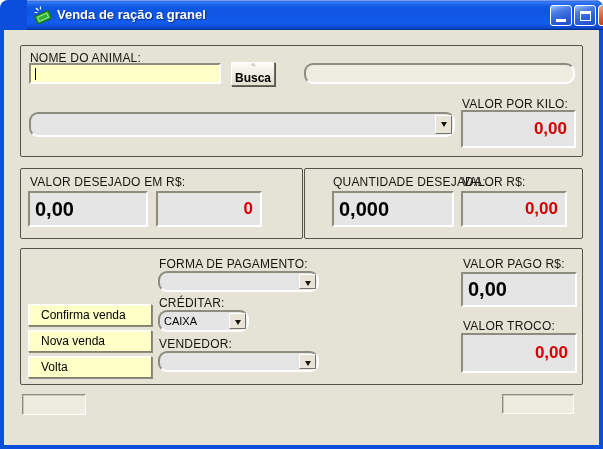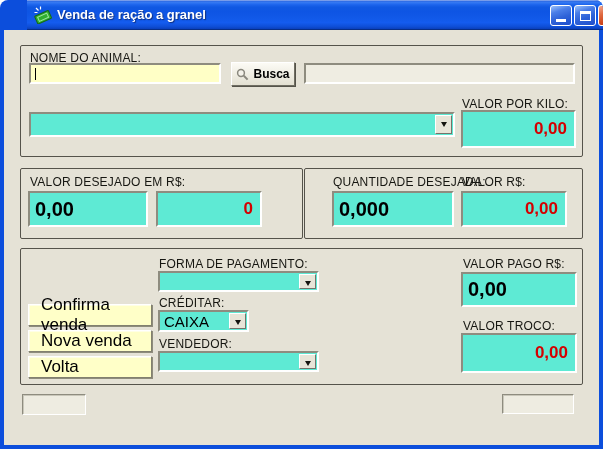--- a/index.html
+++ b/index.html
@@ -40,55 +40,55 @@
   .glyph-close::before { content:"\2715"; color:#fff; font-weight:bold; font-size:12px; line-height:1; }
 
   
   .client { position:absolute; left:4px; top:30px; width:595px; height:415px; background:#E5E2D6; }
 
   .groupbox { position:absolute; border:1px solid #55534B; border-radius:2px; }
 
   .lbl { position:absolute; font-size:12px; color:#161611; white-space:nowrap; letter-spacing:.2px; }
 
   .inset {
-    position:absolute; background:#5eead4;
+    position:absolute; background:#e5e5e5;
     border-style:solid; border-width:2px;
     border-color:#8E8C7F #FFFFFF #FFFFFF #8E8C7F;
   }
   .yellow { background:#FFFFC6; }
   .disabled-field { background:#EFEDE2; }
   .caret { position:absolute; left:4px; top:3px; width:1px; height:12px; background:#000; }
 
   .value { display:flex; align-items:center; font-weight:bold; }
   .v-red   { color:#D40000; justify-content:flex-end; padding-right:7px; font-size:17px; }
   .v-black { color:#000; padding-left:5px; font-size:20px; }
-  .v-combo { color:#000; padding-left:4px; font-size:15px; font-weight:normal; }
+  .v-combo { color:#000; padding-left:4px; font-size:11px; font-weight:normal;border-radius:9px; }
 
   .combo-btn {
     position:absolute; top:1px; right:1px; bottom:1px; width:17px;
     background:#E8E5D8; border:1px solid; border-color:#FFFFFF #75736A #75736A #FFFFFF;
     display:flex; align-items:flex-start; justify-content:center; cursor:pointer;
   }
   .arrow-down { width:0; height:0; border:3.5px solid transparent; border-top:5px solid #15150F; margin-top:6px; }
 
   .busca-btn {
-    position:absolute; left:231px; top:62px; width:64px; height:24px;
+    position:absolute; left:231px; top:62px; width:44px; height:24px;
     background:linear-gradient(#FCFBF5,#E3E0D2);
     border:1px solid; border-color:#FFFFFF #6F6D62 #6F6D62 #FFFFFF;
     box-shadow:1px 1px 0 #55534A;
     display:flex; align-items:center; justify-content:center; gap:4px;
-    font-weight:bold; font-size:12px; color:#000; cursor:pointer;
+    font-weight:bold; font-size:12px; color:#000; cursor:pointer;flex-direction:column;
   }
 
   .btn-yellow {
     position:absolute; left:28px; width:124px; height:22px;
     background:#FFFFC8;
     border:1px solid; border-color:#FFFFFF #82806F #82806F #FFFFFF;
     box-shadow:1px 1px 0 #8E8C7C, inset 1px 1px 0 #FFFFE6;
-    font-size:17px; color:#000; display:flex; align-items:center; padding-left:12px;
+    font-size:12px; color:#000; display:flex; align-items:center; padding-left:12px;
     cursor:pointer;
   }
 
   .panel-sunken {
     position:absolute; background:#EEECE1;
     border:1px solid; border-color:#8E8C7F #FFFFFF #FFFFFF #8E8C7F;
     box-shadow:inset 1px 1px 0 #C9C7BA;
   }
 </style>
 </head>

